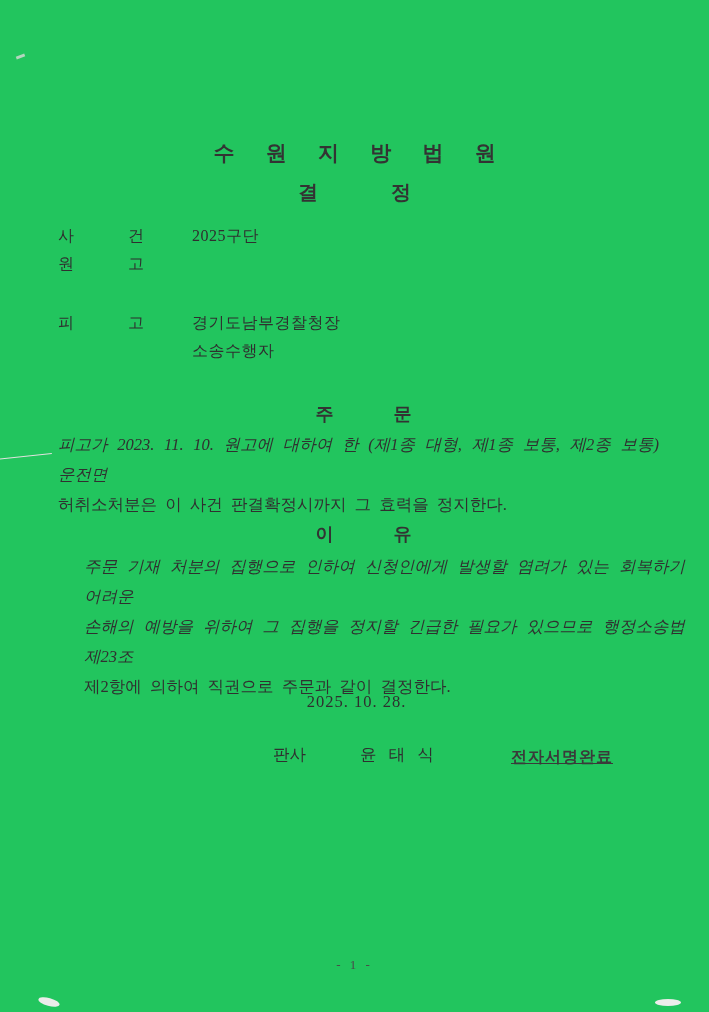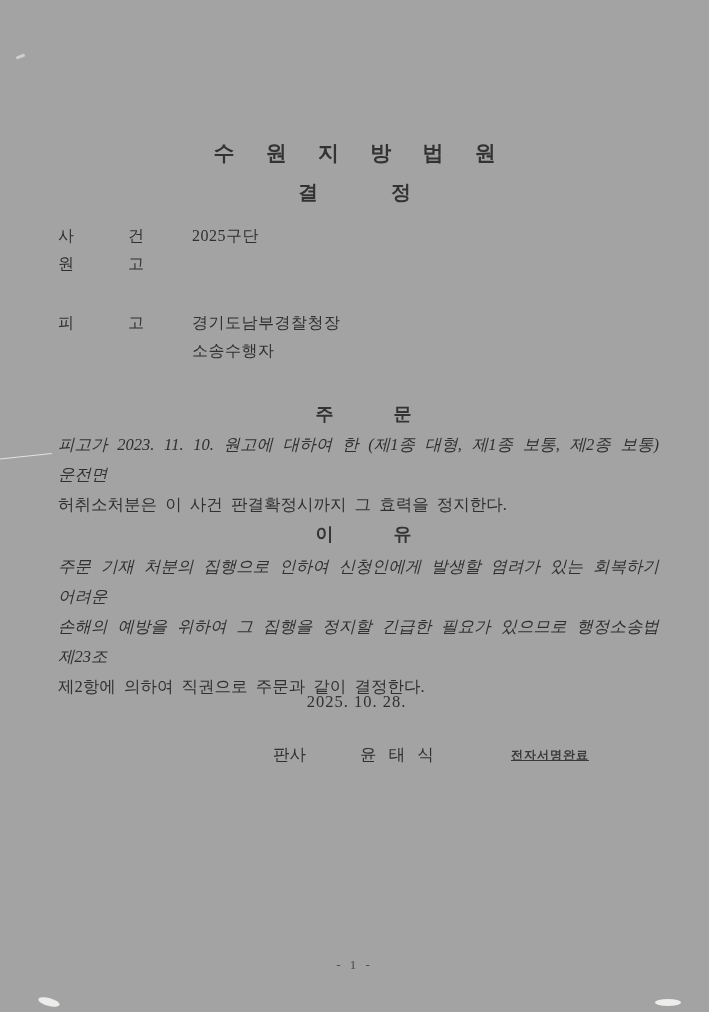--- a/index.html
+++ b/index.html
@@ -10,21 +10,21 @@
     background: #ffffff;
   }
   body {
     position: relative;
     font-family: "Liberation Serif", "DejaVu Serif", serif;
     color: #2f2f2f;
   }
   .page {
     position: absolute;
     inset: 0;
-    background: #a3a3a3;
+    background: #22c55e;
   }
   
   .court-title {
     position: absolute;
     top: 139px;
     left: 0;
     width: 100%;
     text-align: center;
     font-size: 21px;
     font-weight: bold;
@@ -81,21 +81,21 @@
     position: absolute;
     left: 58px;
     width: 601px;
     font-size: 16.5px;
     color: #303030;
     word-spacing: 4px;
   }
   .para .ln { display: block; line-height: 30px; }
   .para .ln.fill { text-align: justify; text-align-last: justify; font-style: italic; }
   .p-order  { top: 430px; }
-  .p-reason { top: 552px; }
+  .p-reason { top: 552px; margin-left: 26px; }
   
   .decision-date {
     position: absolute;
     top: 692px;
     left: 0;
     width: 100%;
     text-align: center;
     padding-left: 4px;
     font-size: 16.5px;
     letter-spacing: 1px;
@@ -107,21 +107,21 @@
     width: 100%;
     height: 24px;
     font-size: 16.5px;
   }
   .judge-title { position: absolute; left: 273px; }
   .judge-name  { position: absolute; left: 360px; letter-spacing: 4px; }
   .esign {
     position: absolute;
     left: 511px;
     top: 3px;
-    font-size: 12px;
+    font-size: 16px;
     font-weight: bold;
     letter-spacing: 1px;
     text-decoration: underline;
     color: #3a3a3a;
     text-align: center;
   }
   .page-number {
     position: absolute;
     top: 957px;
     left: 0;

